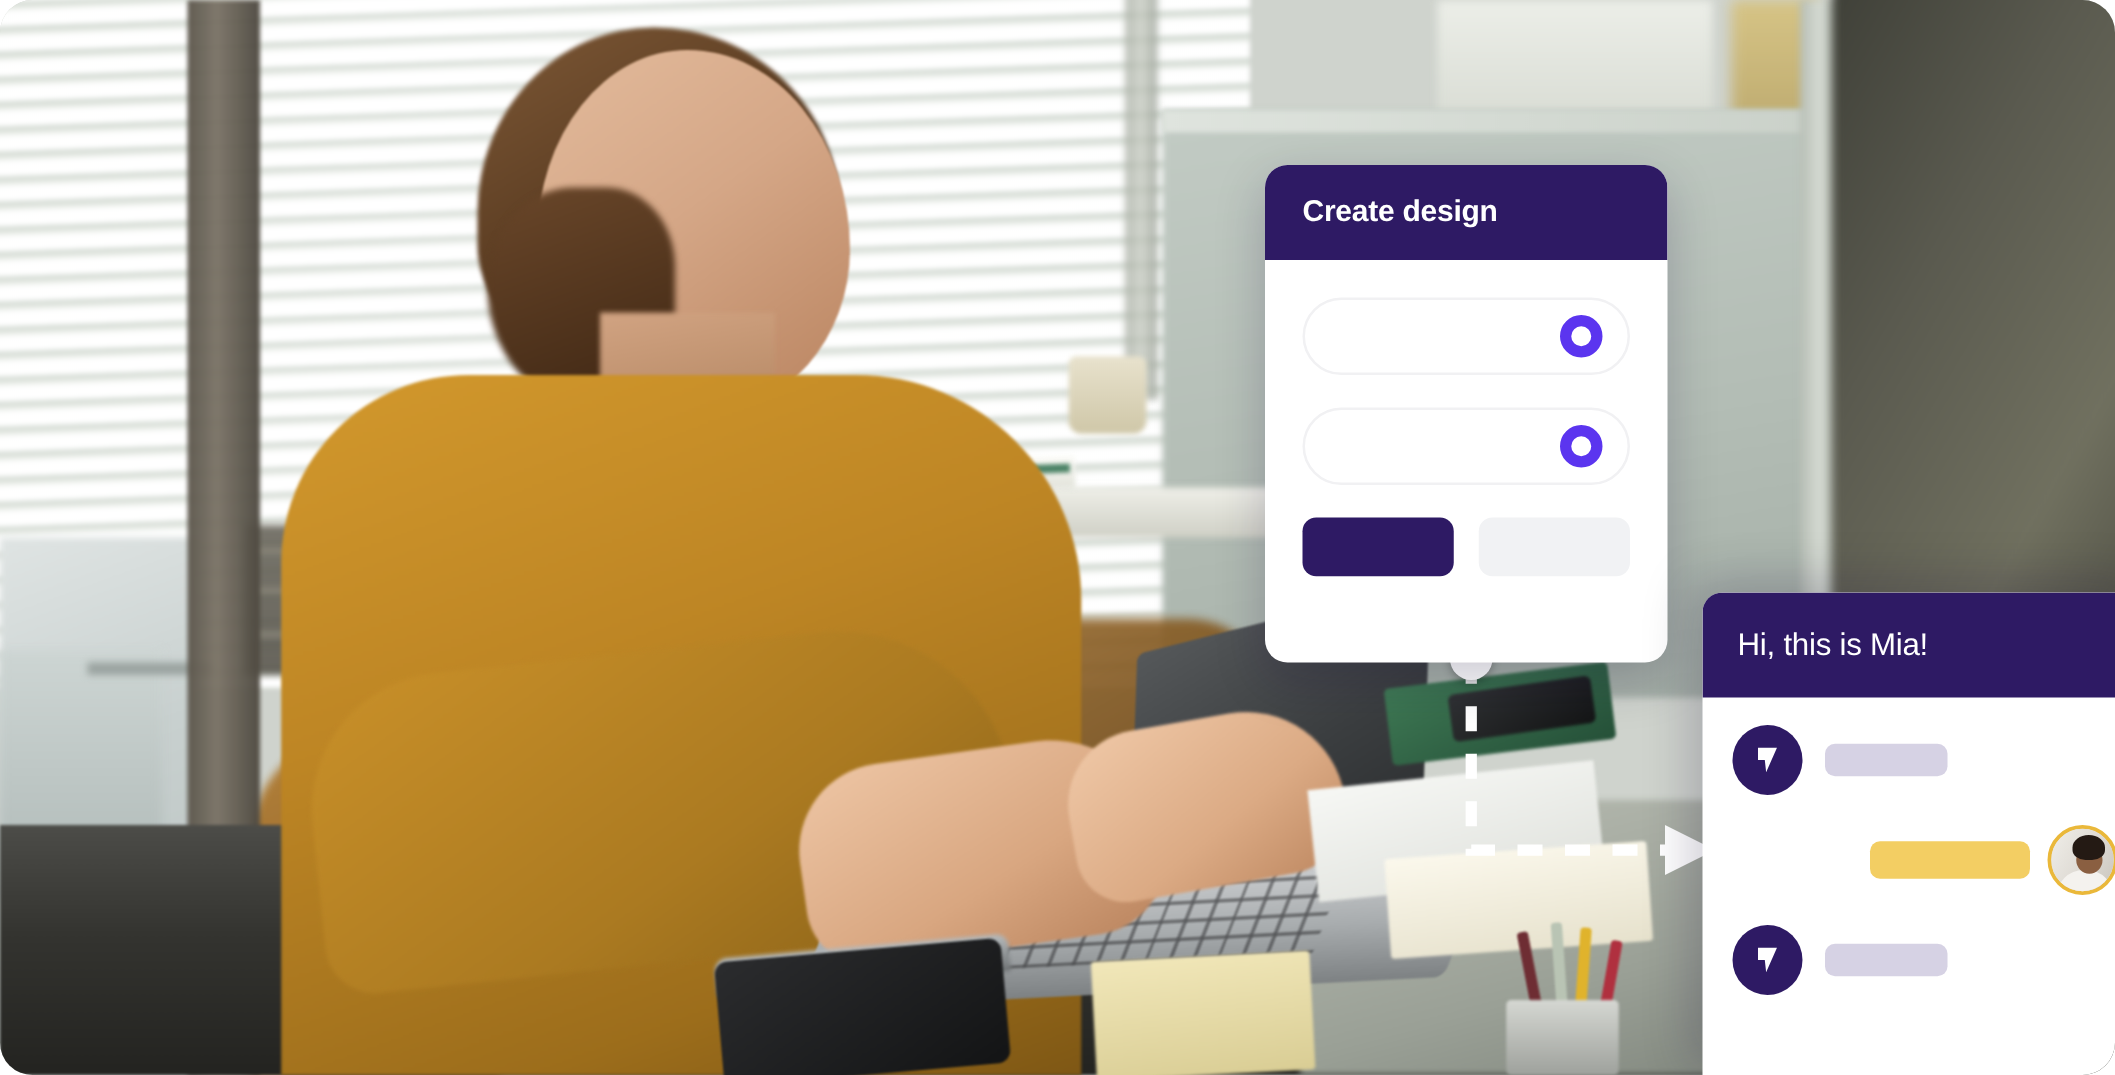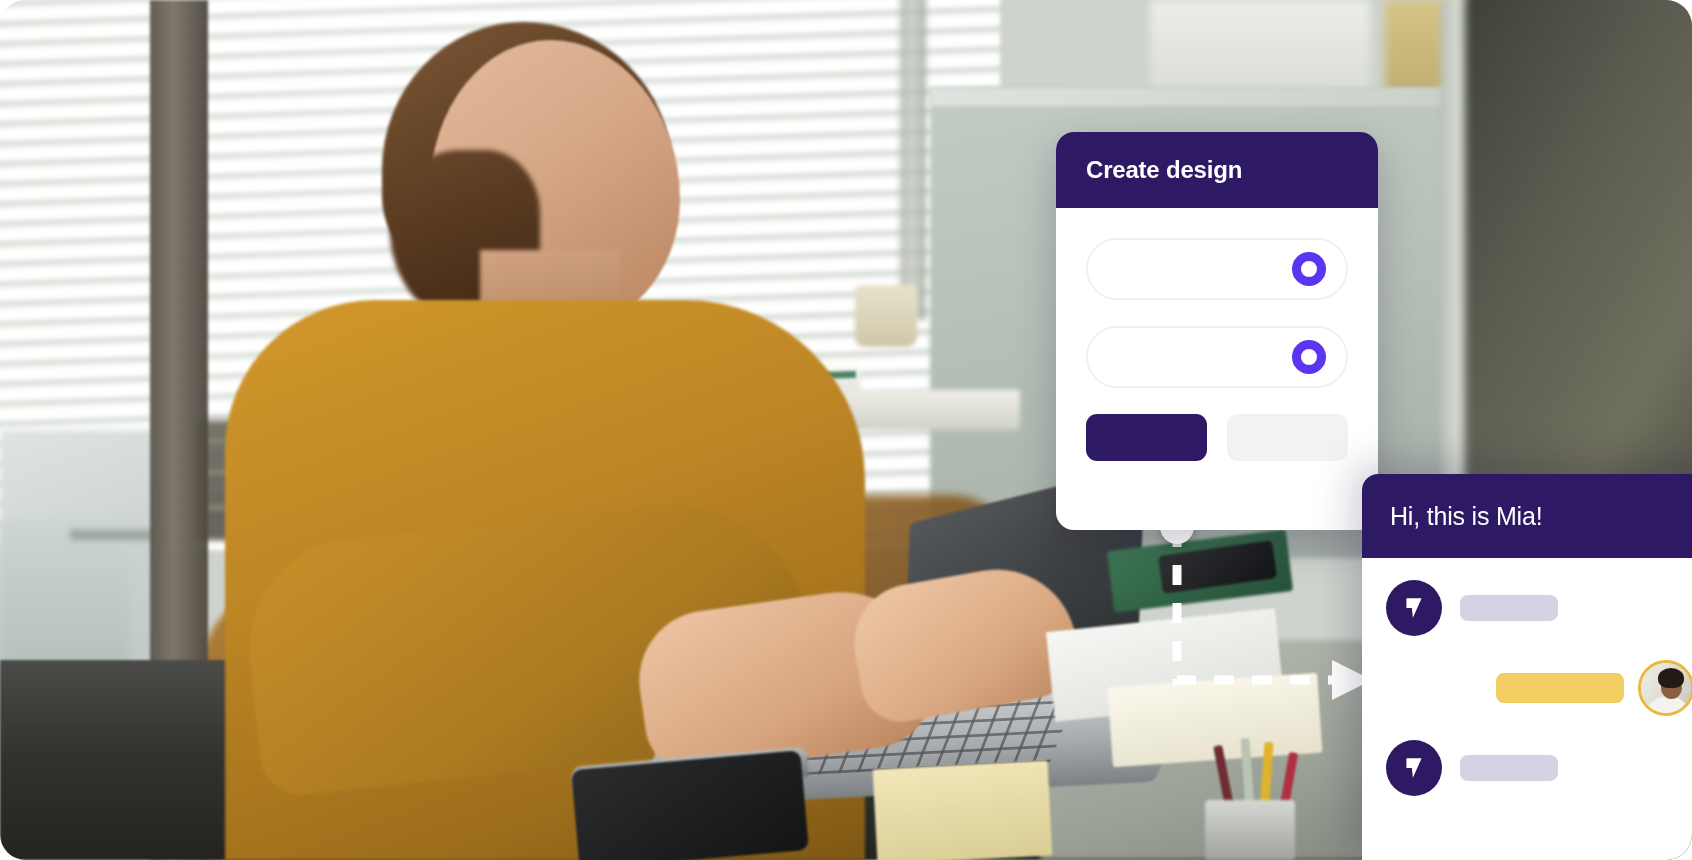--- a/index.html
+++ b/index.html
@@ -402,21 +402,21 @@
   }
   .pencil { position:absolute; width:9px; height:72px; border-radius:3px; filter: blur(1px); }
   .p1 { left:1220px; top:745px; background:#6e2d33; transform: rotate(-11deg); }
   .p2 { left:1243px; top:738px; background:#b9c4b4; transform: rotate(-4deg); }
   .p3 { left:1262px; top:742px; background:#e0b32c; transform: rotate(4deg); }
   .p4 { left:1283px; top:752px; background:#b0303f; transform: rotate(10deg); }
 
   
   .design-card {
     position: absolute;
-    left: 1056px; top: 132px;
+    left: 1012px; top: 132px;
     width: 322px; height: 398px;
     background: #ffffff;
     border-radius: 18px;
     box-shadow: 0 14px 40px rgba(20,10,50,.22);
     overflow: hidden;
   }
   .design-card__header {
     height: 76px;
     background: #2e1a64;
     display: flex;

